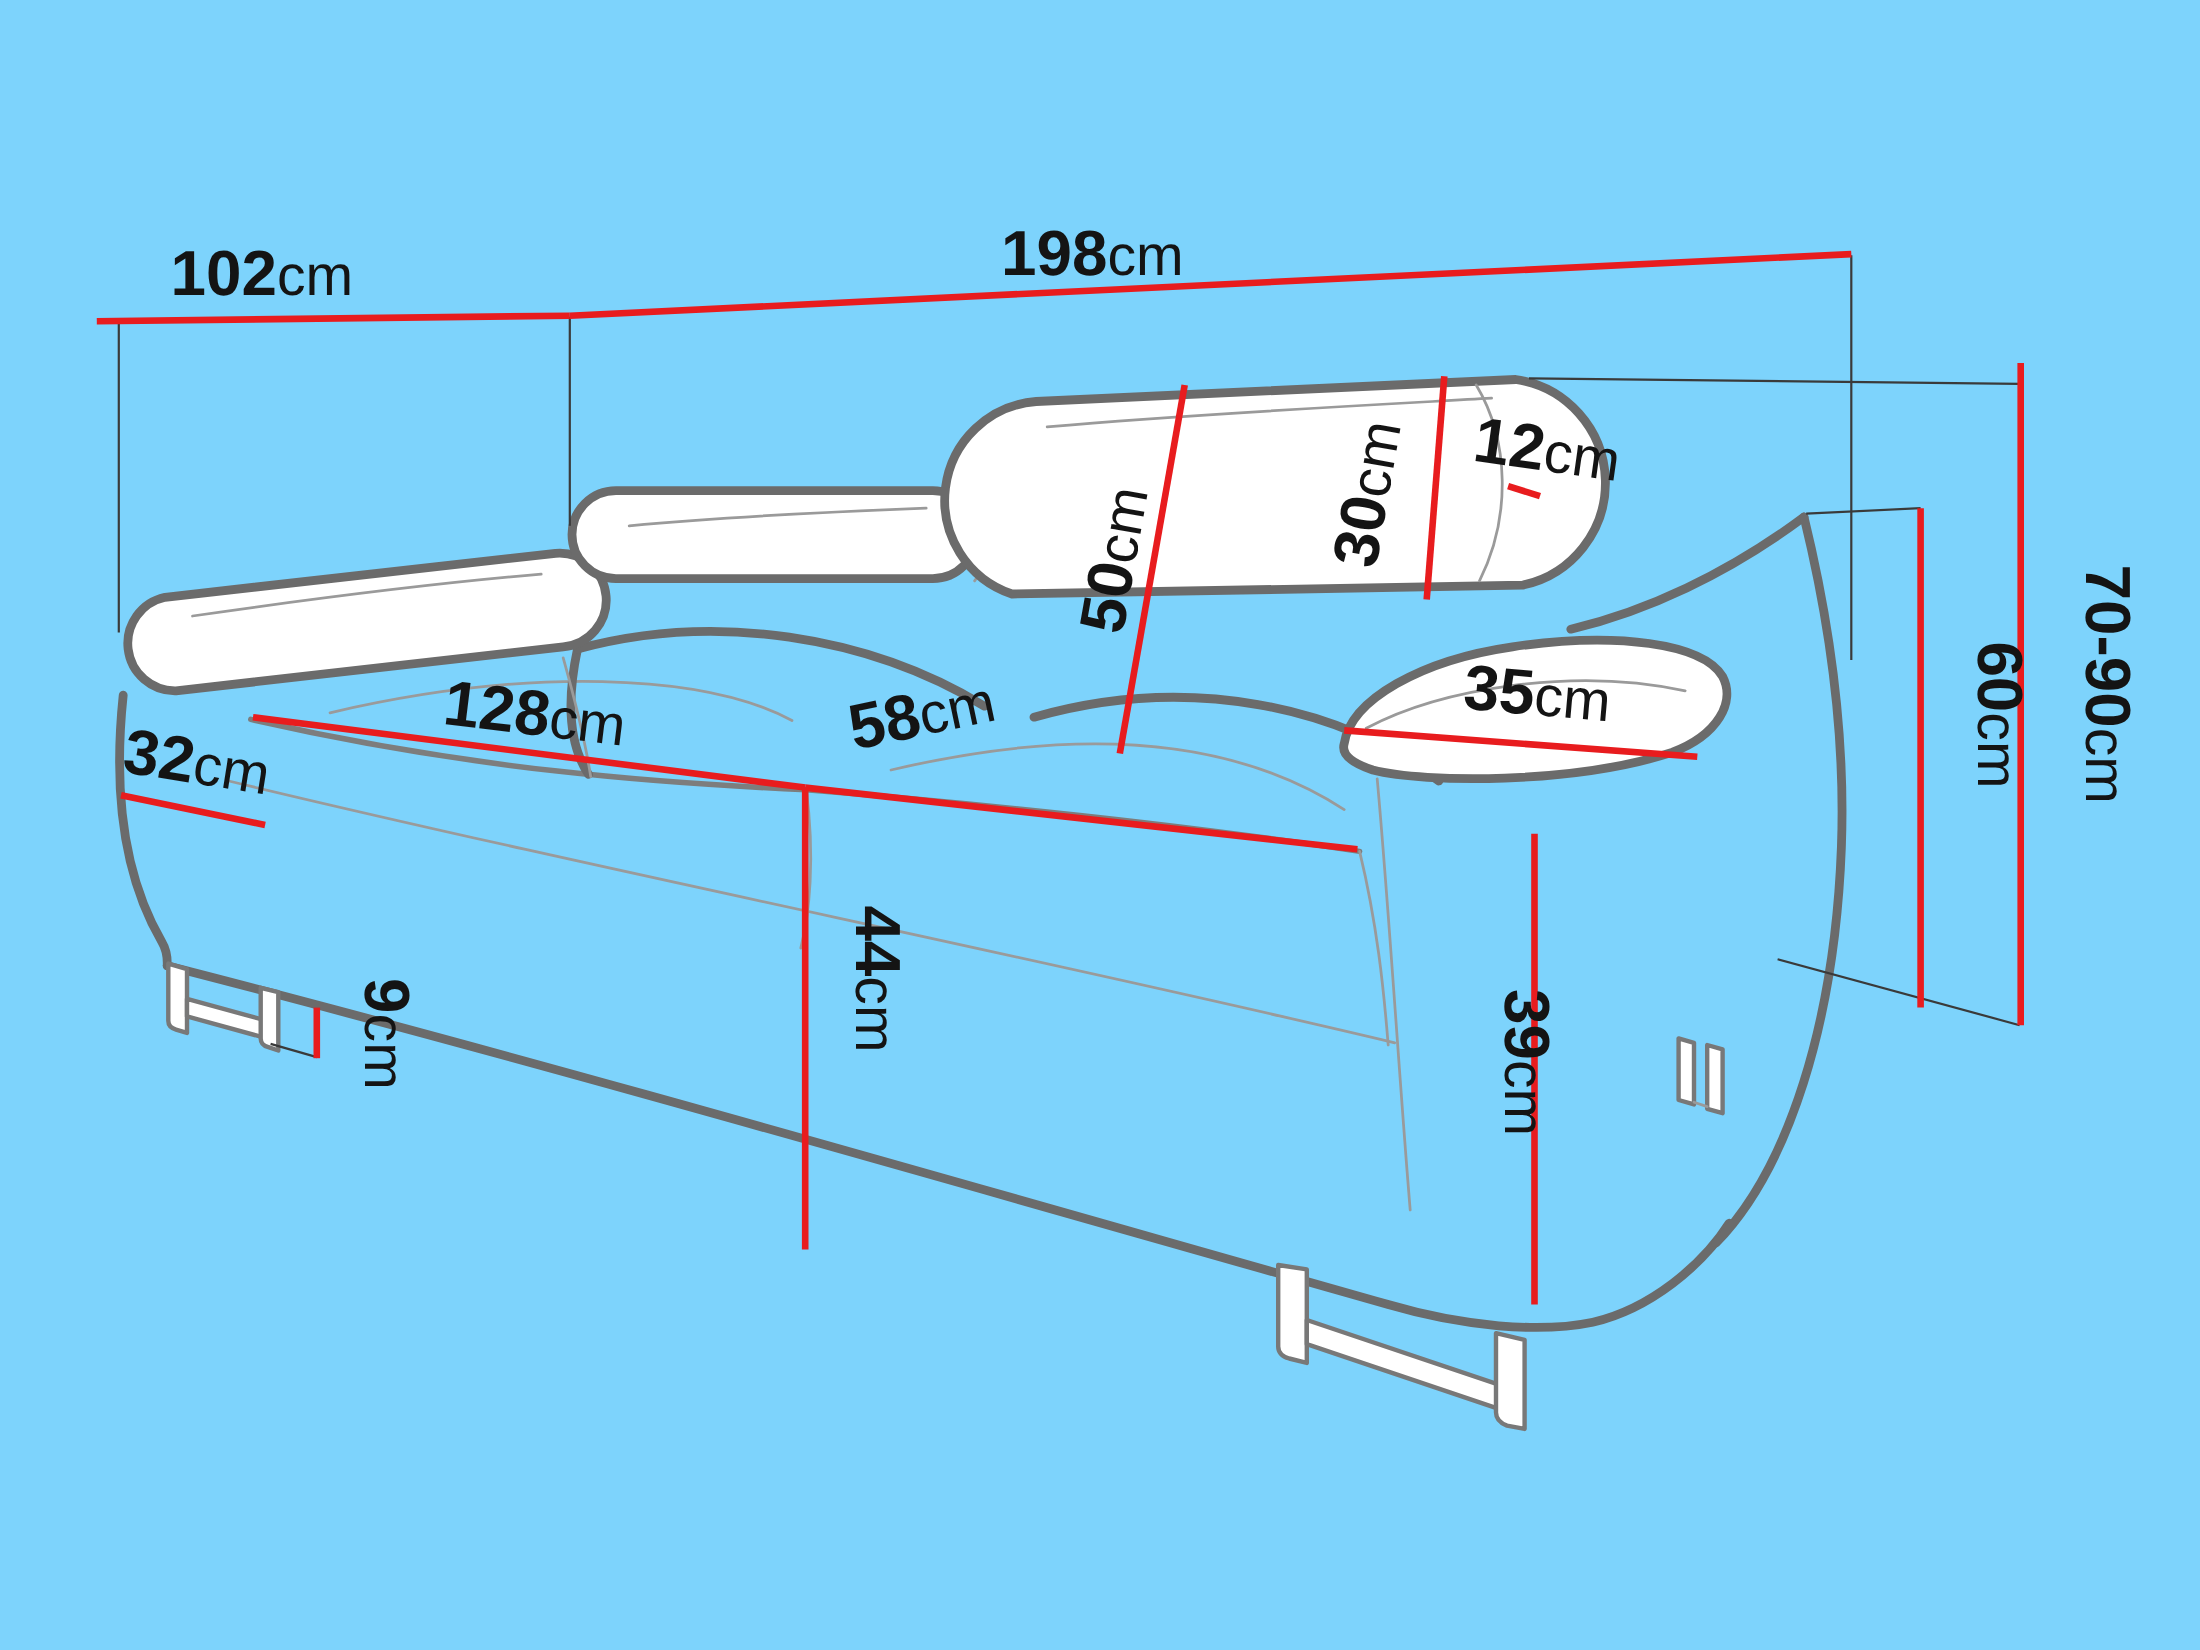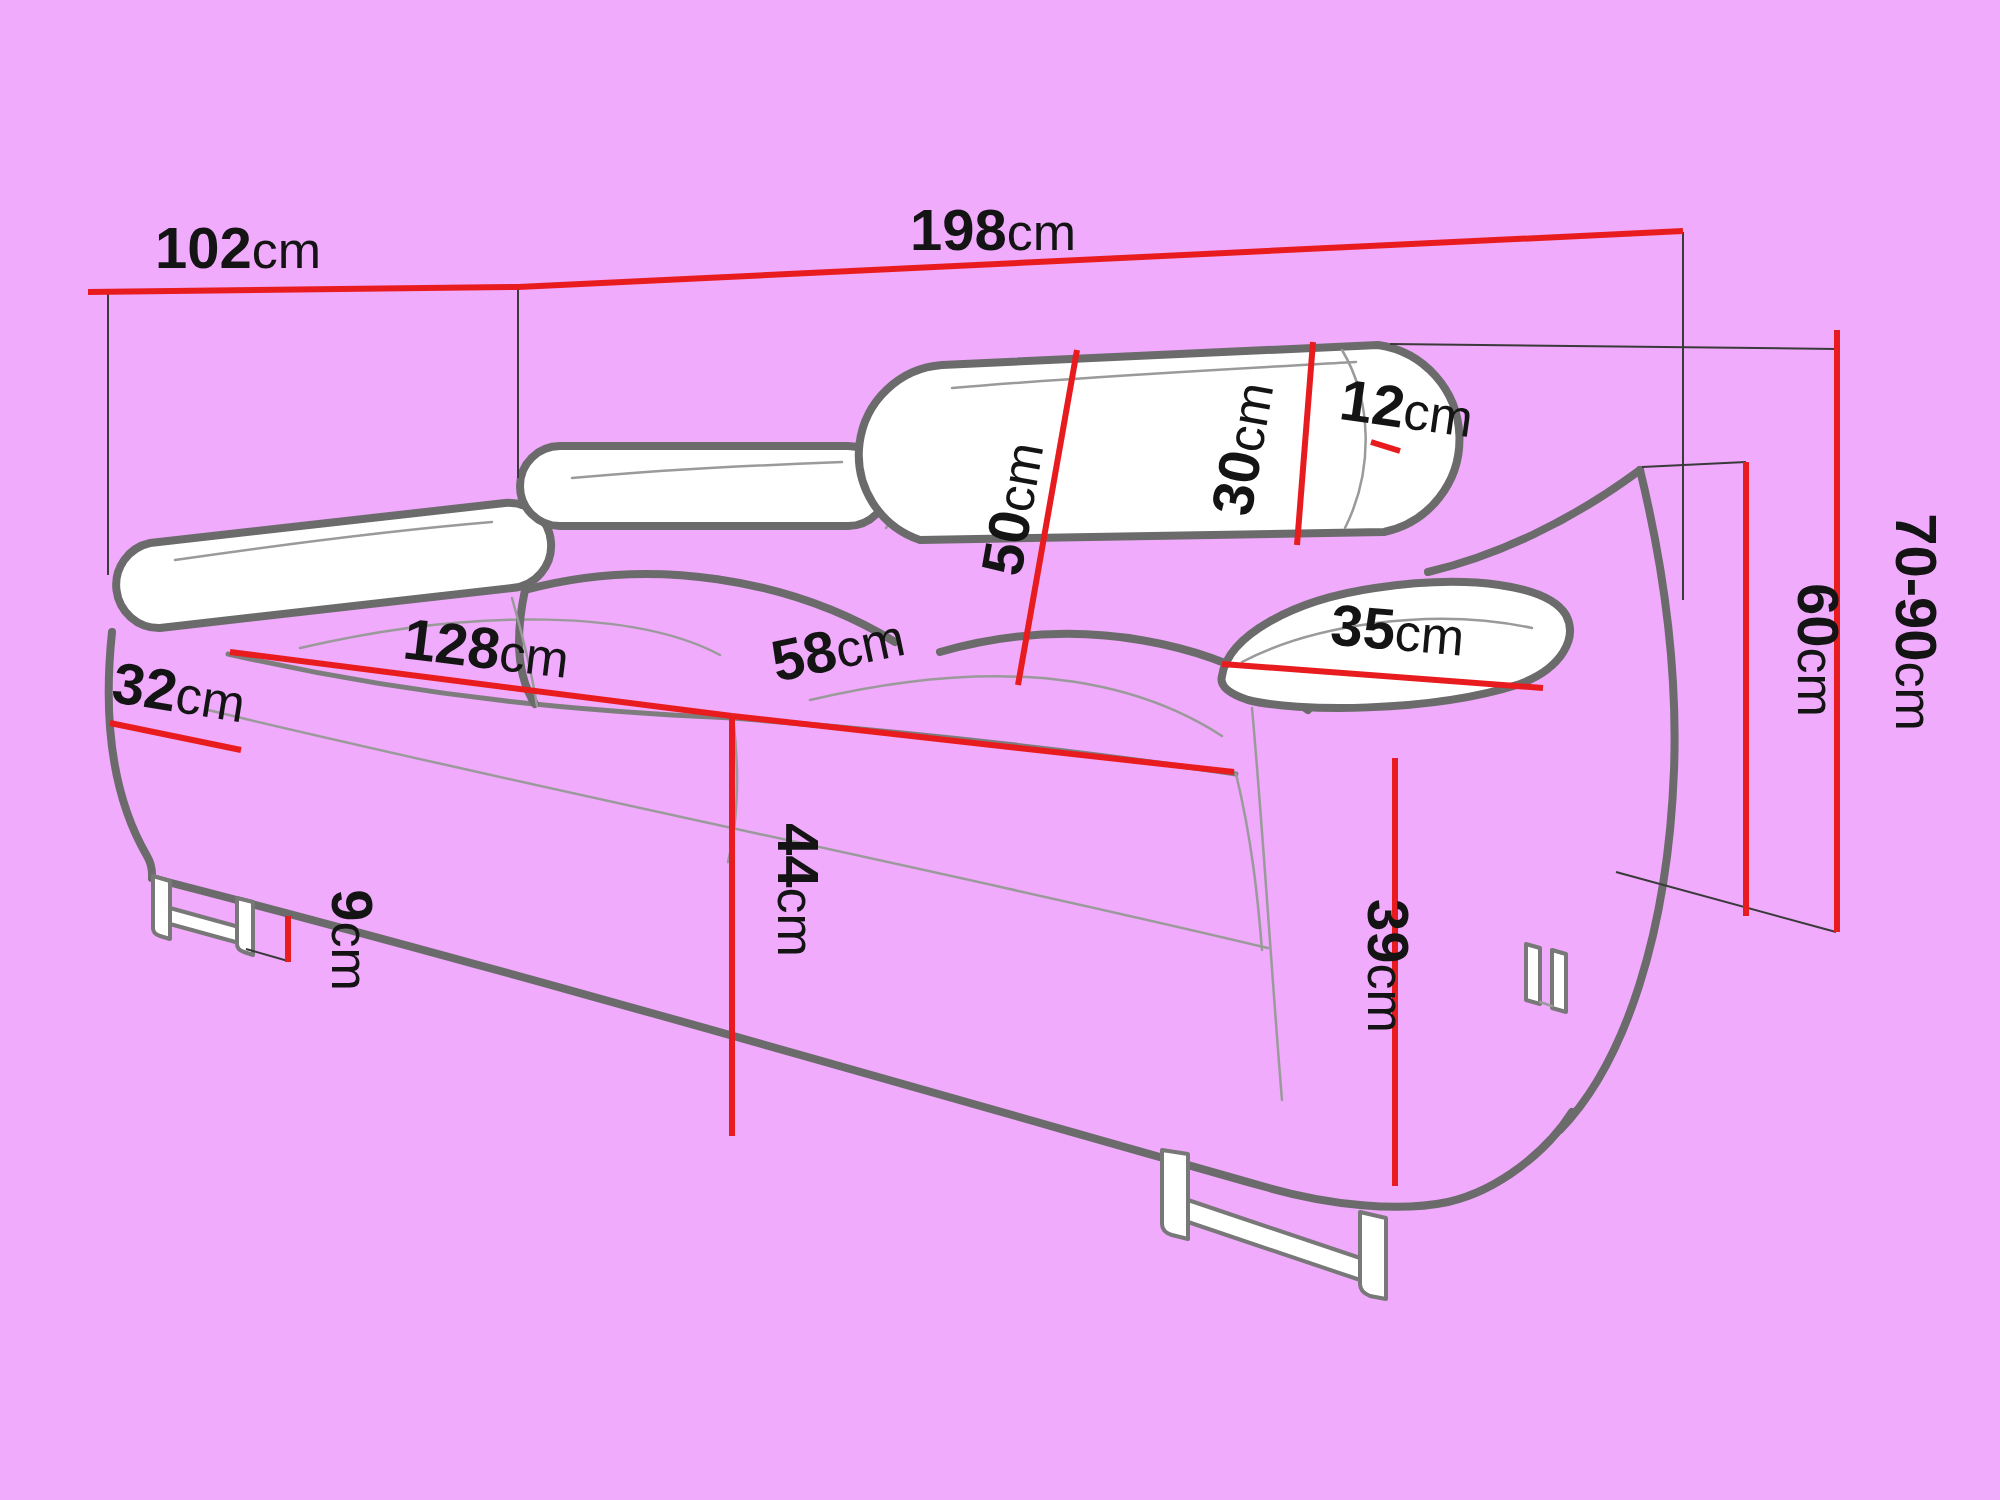--- a/index.html
+++ b/index.html
@@ -1,20 +1,20 @@
 <!DOCTYPE html>
 <html><head>
 <meta charset="utf-8">
 <style>
   html, body { margin: 0; padding: 0; background: #ffffff; }
   .stage {
     position: relative;
     width: 2000px;
     height: 1500px;
-    background: #f0abfc;
+    background: #7dd3fc;
     overflow: hidden;
     font-family: "Liberation Sans", sans-serif;
   }
   svg { position: absolute; inset: 0; display: block; }
 
   
   .outline  { fill: none; stroke: #6b6b6b; stroke-width: 8; stroke-linecap: round; stroke-linejoin: round; }
   .outline-fill { fill: #ffffff; stroke: #6b6b6b; stroke-width: 8; stroke-linejoin: round; }
   .midline  { fill: none; stroke: #7d7d7d; stroke-width: 5; stroke-linecap: round; }
   .thin     { fill: none; stroke: #9a9a9a; stroke-width: 2.5; stroke-linecap: round; }

